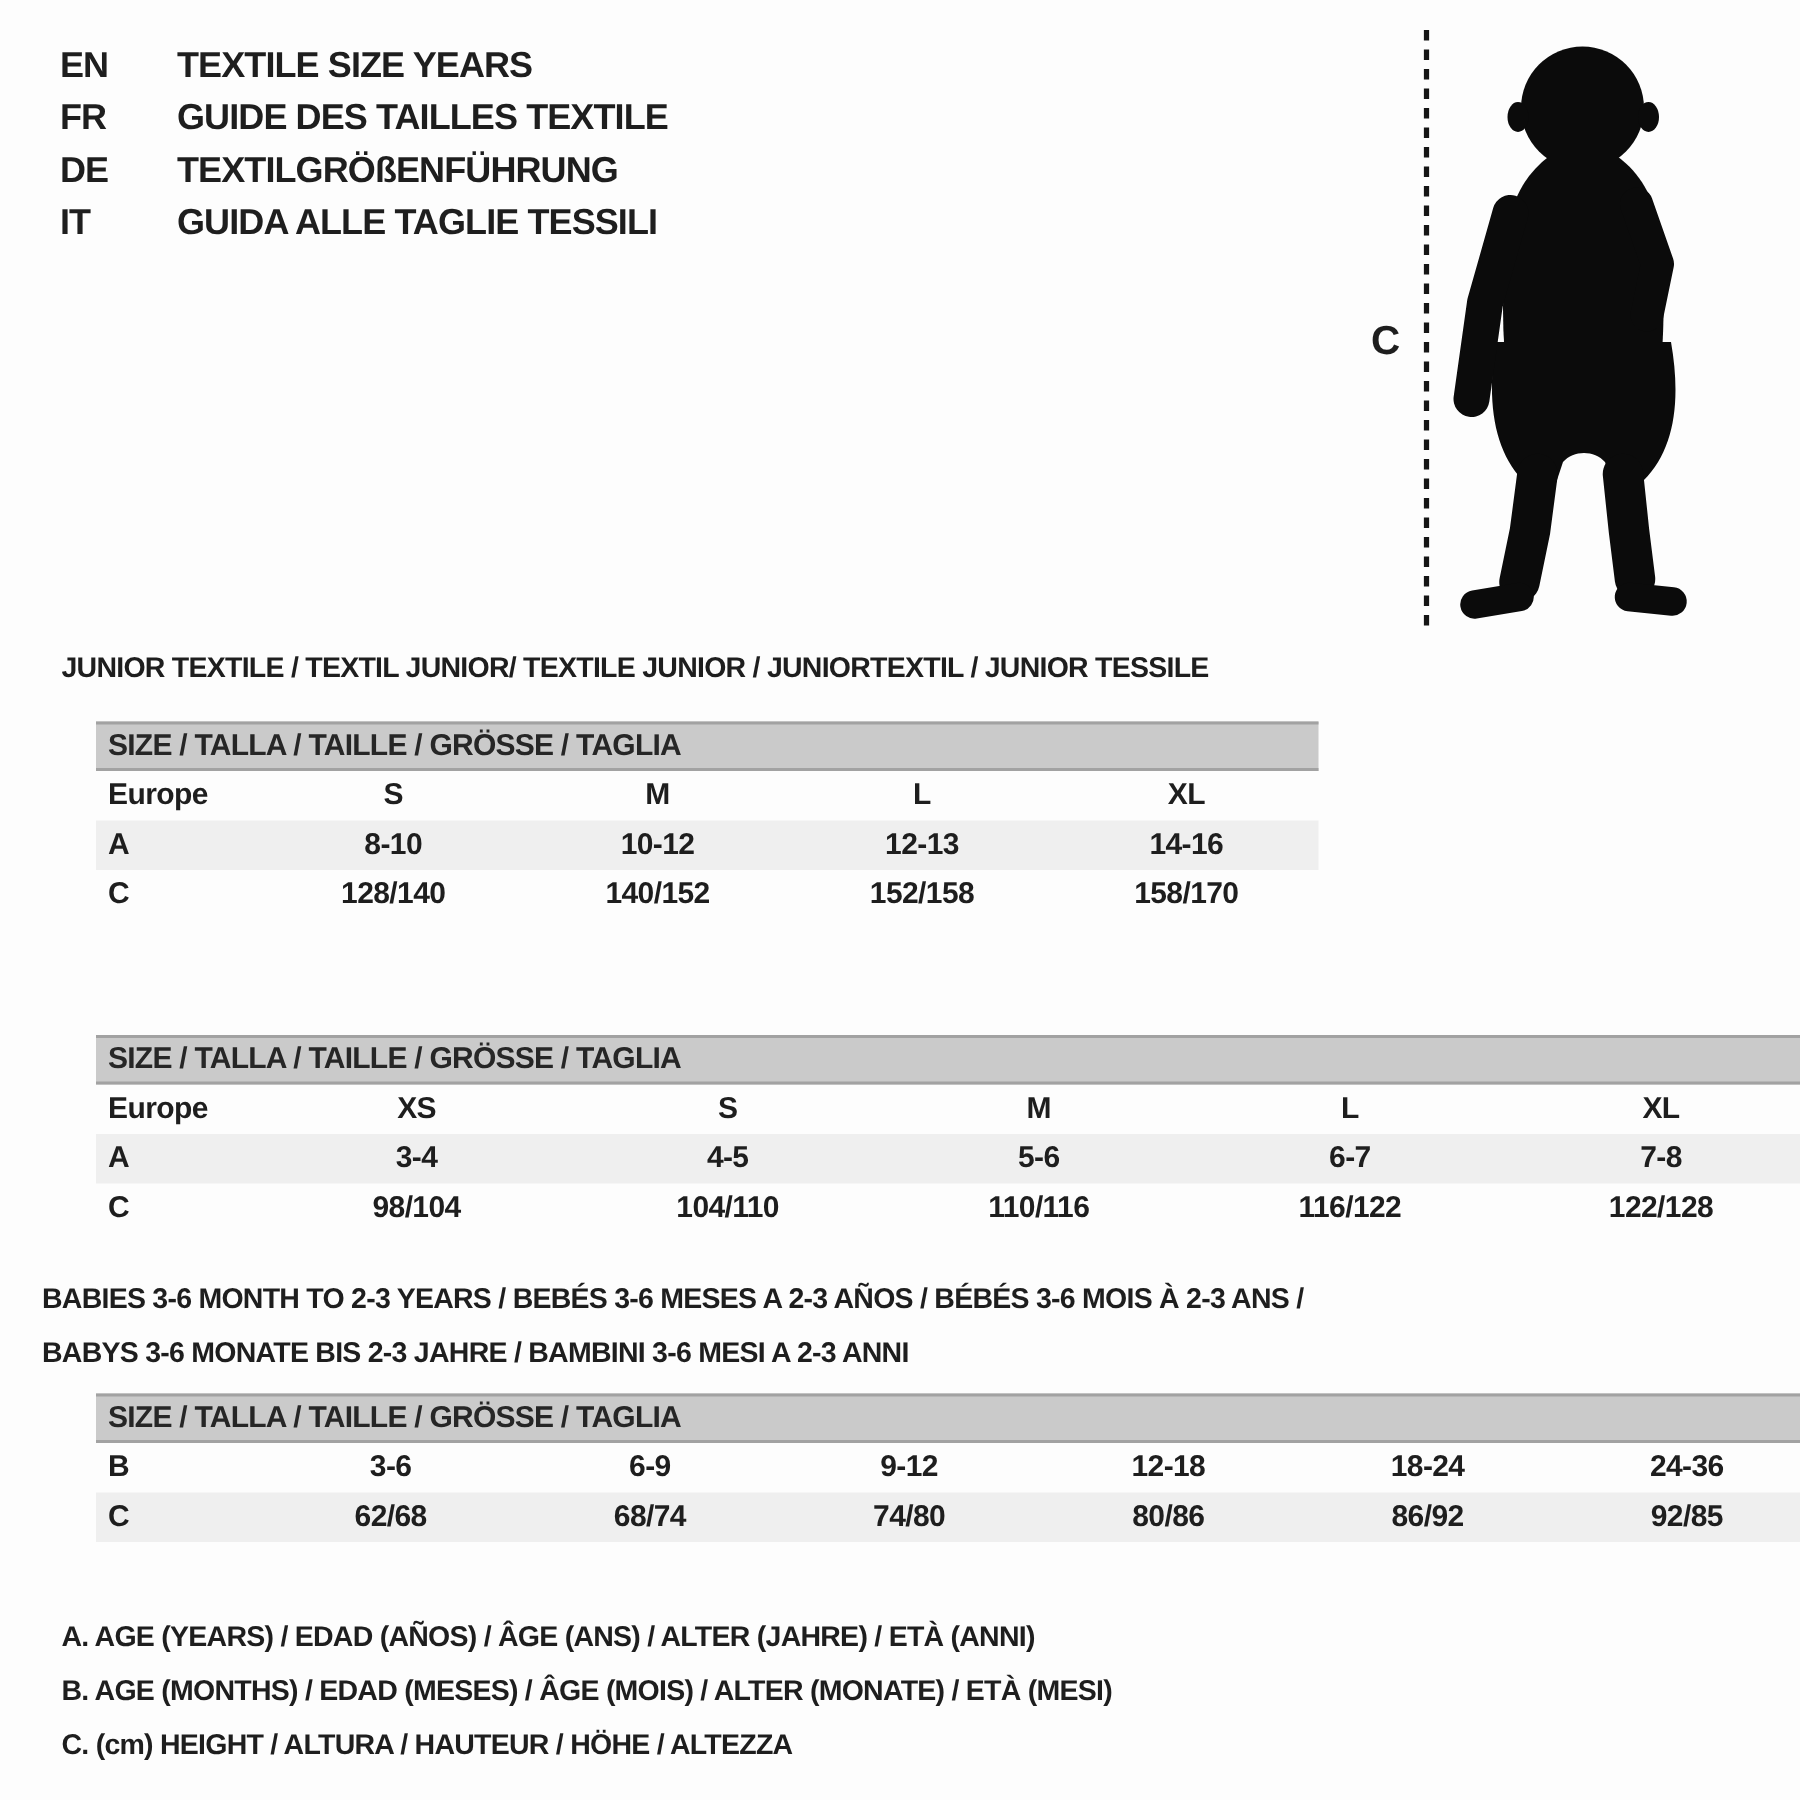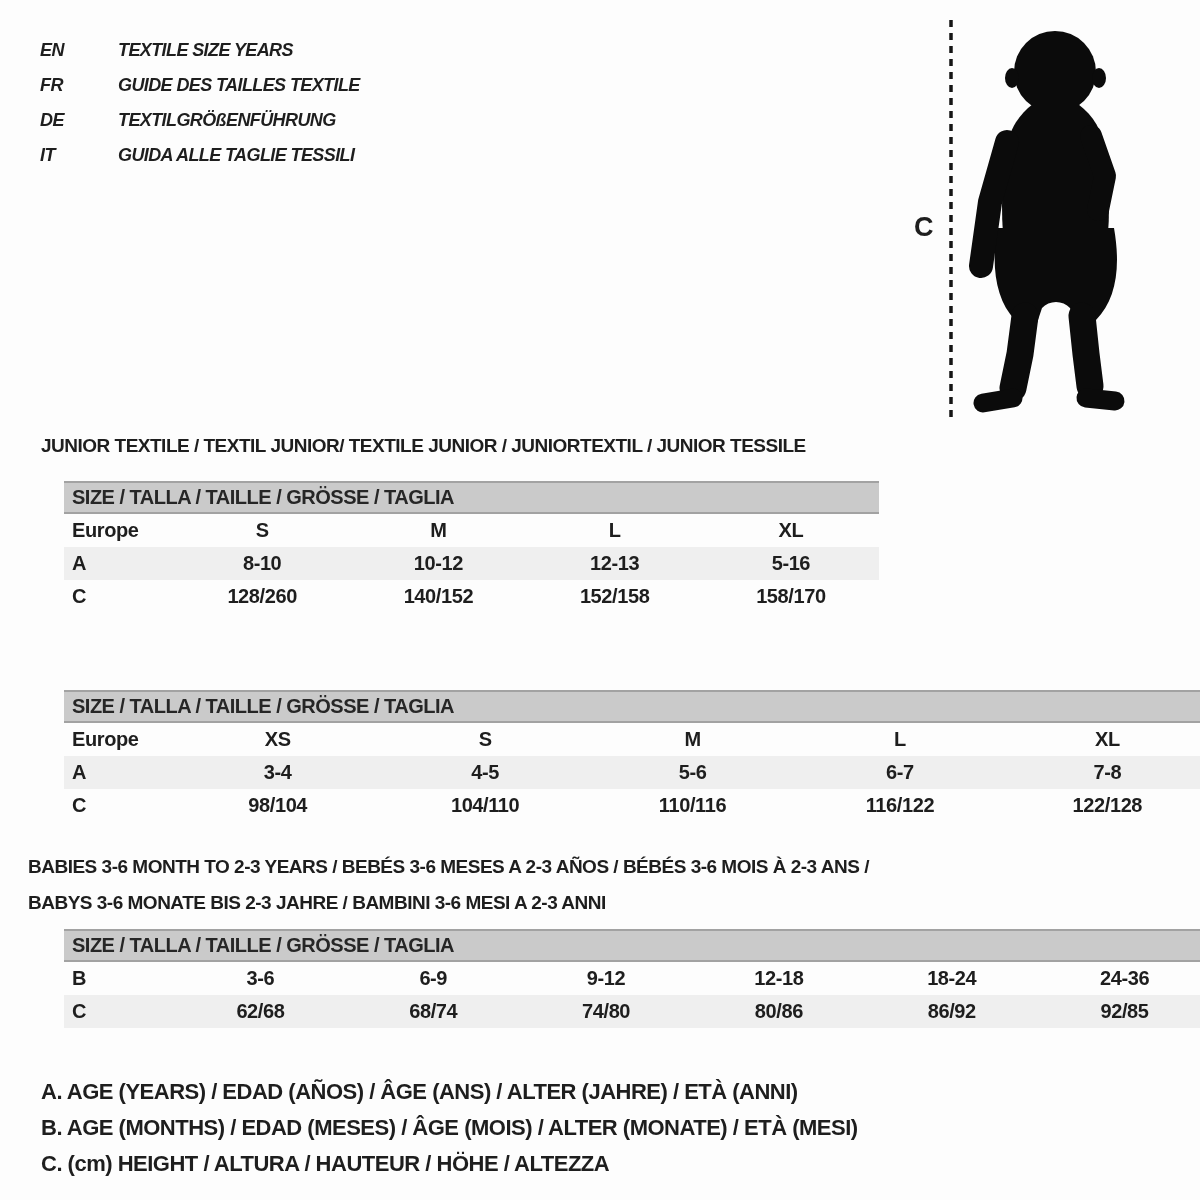--- a/index.html
+++ b/index.html
@@ -10,21 +10,21 @@
     --sil:#0b0b0b;
   }
   *{box-sizing:border-box;}
   body{margin:0;background:#ffffff;}
   .page{
     position:relative;width:1200px;height:1200px;background:#fdfdfd;overflow:hidden;
     font-family:"Liberation Sans",sans-serif;font-weight:700;color:var(--ink);
   }
   
   .lang-list{position:absolute;left:40px;top:26px;}
-  .lang-row{display:flex;height:35px;align-items:flex-end;font-size:18px;letter-spacing:-0.6px;white-space:nowrap;font-style:italic;}
+  .lang-row{display:flex;height:35px;align-items:center;font-size:24px;letter-spacing:-0.6px;white-space:nowrap;}
   .lang-code{width:78px;flex:0 0 78px;}
   
   .measure-line-svg{position:absolute;left:947px;top:18px;}
   .measure-label{position:absolute;left:914px;top:212px;font-size:27px;letter-spacing:-0.5px;}
   .silhouette-svg{position:absolute;left:963px;top:24px;}
   
   .section-title{position:absolute;font-size:19px;letter-spacing:-0.5px;white-space:nowrap;}
   #junior-title{left:41px;top:435px;}
   #children-title{left:41px;top:643px;}
   #babies-title{left:28px;top:849px;line-height:36px;}
@@ -37,21 +37,21 @@
   .size-bar{
     height:33px;line-height:29px;background:var(--bar-bg);
     border-top:2px solid var(--bar-border);border-bottom:2px solid var(--bar-border);
     font-size:20px;letter-spacing:-0.5px;padding-left:8px;color:#262626;
   }
   .trow{display:flex;height:33px;align-items:center;font-size:20px;letter-spacing:-0.4px;}
   .trow.shaded{background:var(--shade);}
   .tcell{flex:1;text-align:center;}
   .tcell.label{flex:0 0 110px;text-align:left;padding-left:8px;}
   
-  .legend{position:absolute;left:41px;top:1074px;font-size:22px;letter-spacing:-0.5px;line-height:36px;white-space:nowrap;}
+  .legend{position:absolute;left:41px;top:1074px;font-size:19px;letter-spacing:-0.5px;line-height:36px;white-space:nowrap;}
 </style>
 </head>
 <body>
 
 <div class="page">
 
   <div class="lang-list">
     <div class="lang-row">
       <span class="lang-code">EN</span>
       <span>TEXTILE SIZE YEARS</span>
@@ -102,25 +102,25 @@
           <div class="tcell">S</div>
           <div class="tcell">M</div>
           <div class="tcell">L</div>
           <div class="tcell">XL</div>
         </div>
         <div class="trow shaded">
           <div class="tcell label">A</div>
           <div class="tcell">8-10</div>
           <div class="tcell">10-12</div>
           <div class="tcell">12-13</div>
-          <div class="tcell">5-16</div>
+          <div class="tcell">14-16</div>
         </div>
         <div class="trow">
           <div class="tcell label">C</div>
-          <div class="tcell">128/260</div>
+          <div class="tcell">128/140</div>
           <div class="tcell">140/152</div>
           <div class="tcell">152/158</div>
           <div class="tcell">158/170</div>
         </div>
       </div>
   </div>
 
   <div class="size-table" id="children-table">
     <div class="size-bar">SIZE / TALLA / TAILLE / GRÖSSE / TAGLIA</div>
     <div class="rows">

